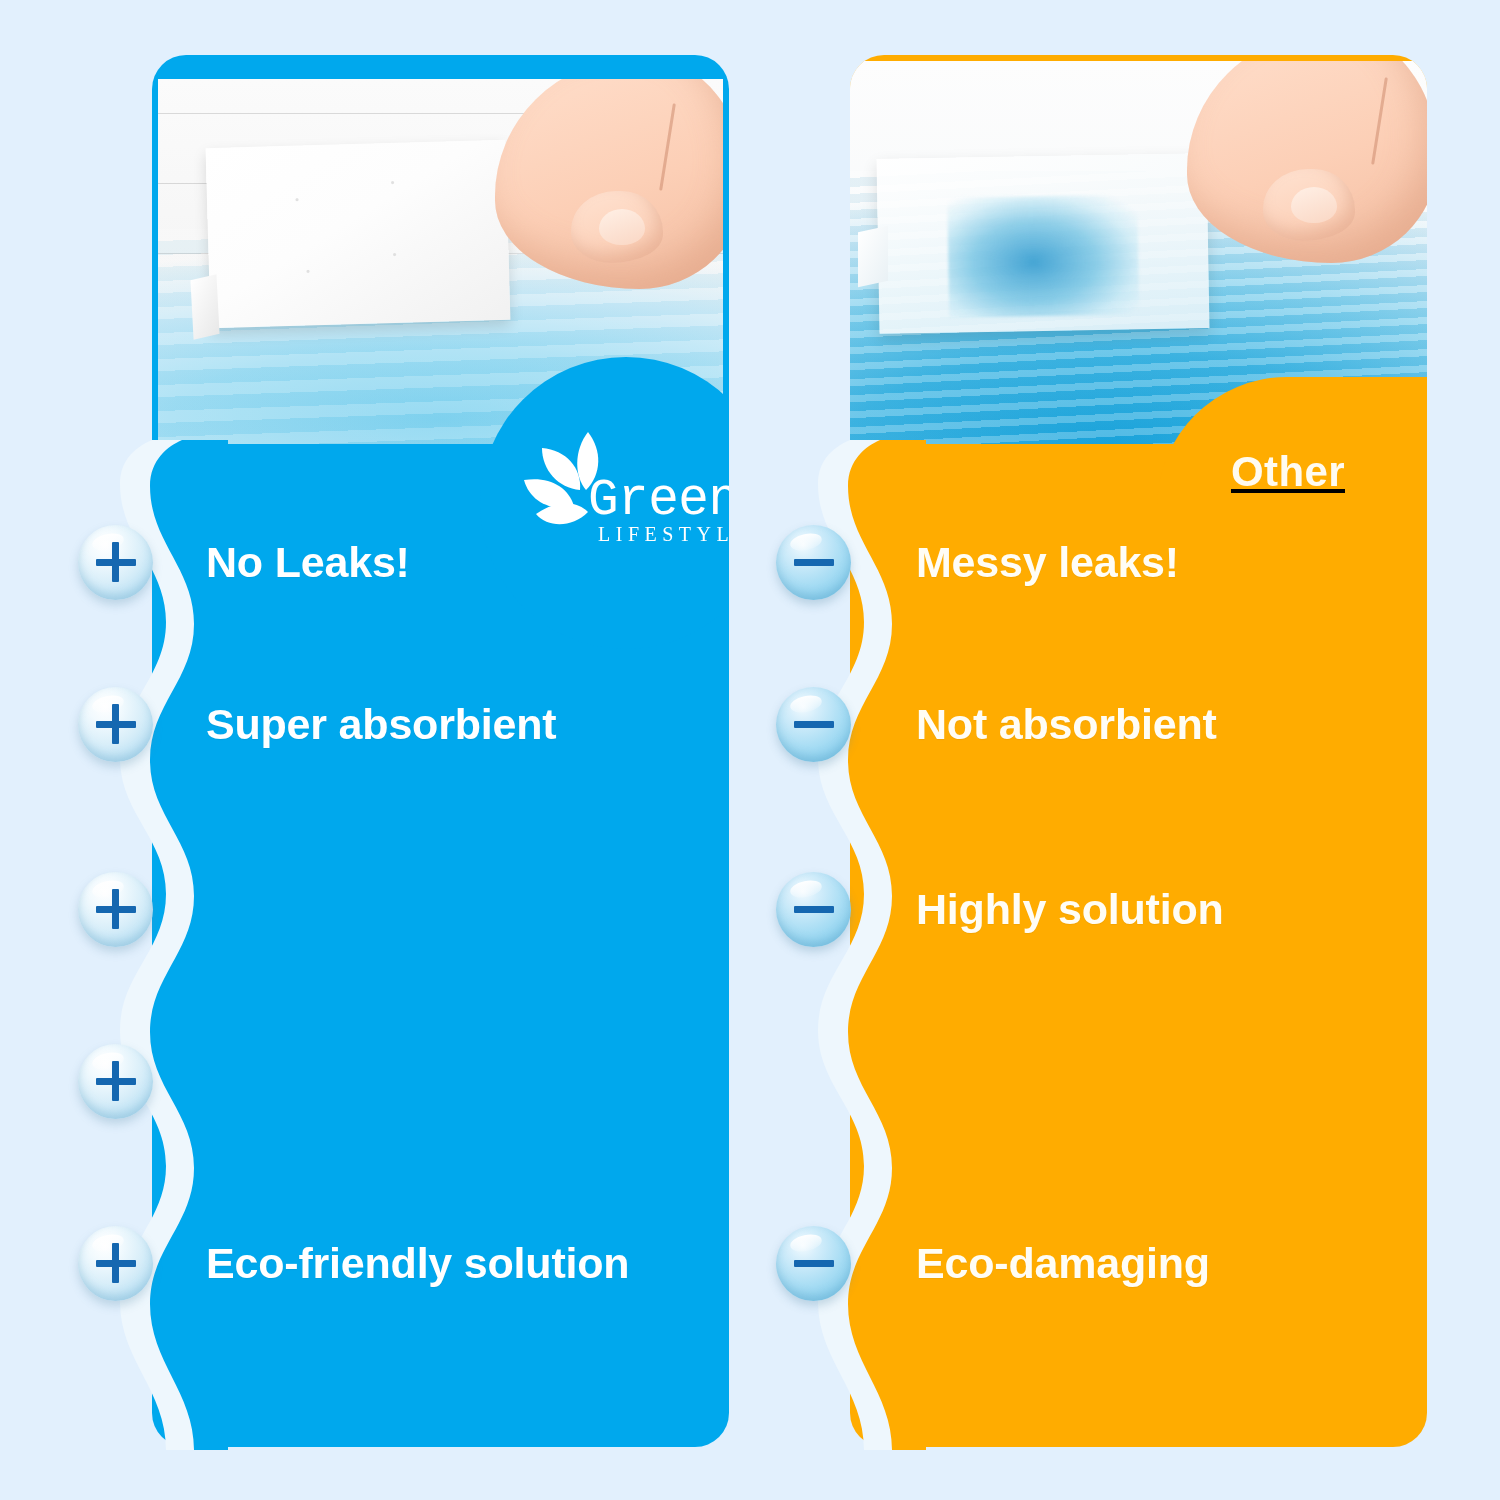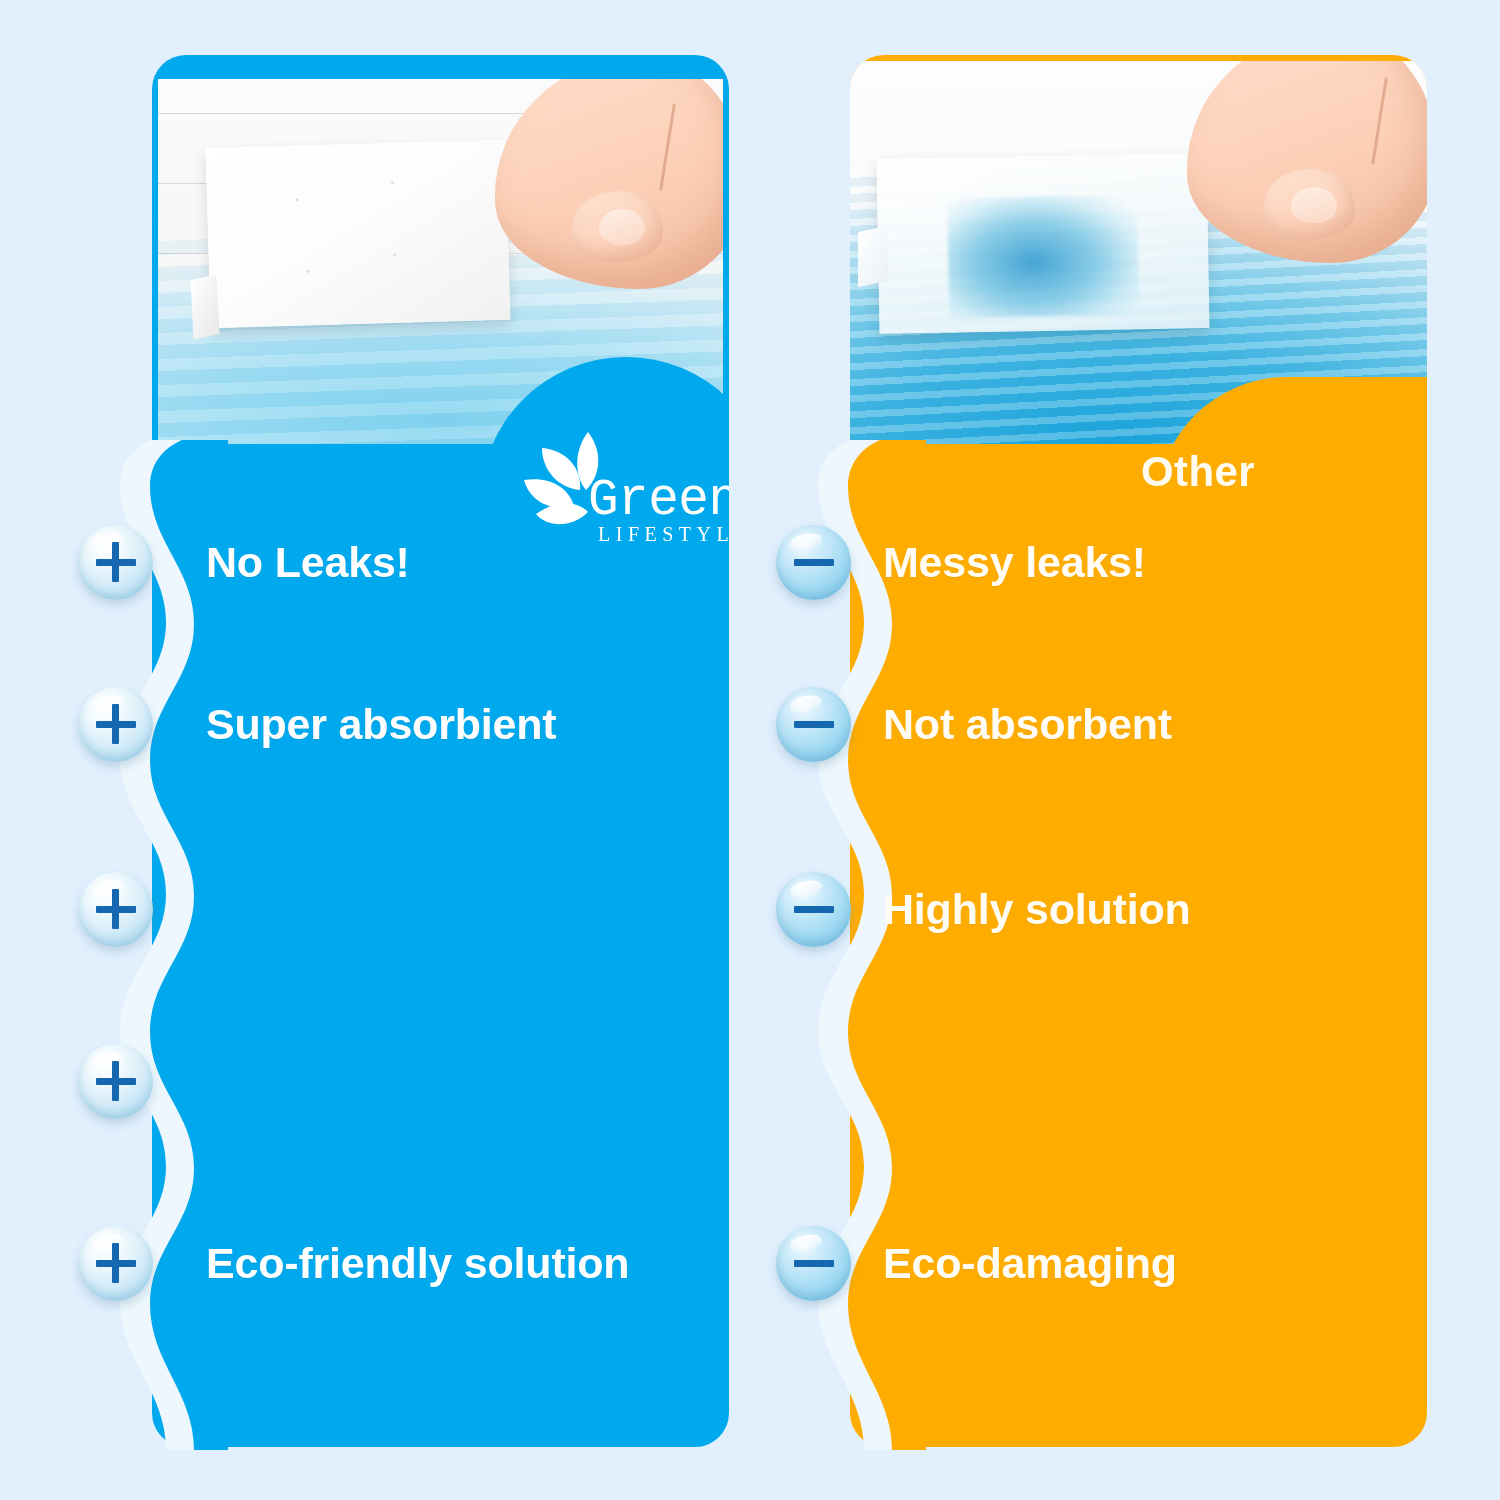--- a/index.html
+++ b/index.html
@@ -169,23 +169,23 @@
   
   .other-badge{
     position:absolute;
     right:0; top:322px;
     width:270px;height:135px;
     background:#ffac00;
     z-index:6;
     border-top-left-radius:130px 130px;
   }
   .other-label{
-    position:absolute;right:16px;top:322px;width:270px;height:135px;
-    z-index:7;display:flex;align-items:flex-end;justify-content:flex-start;
-    padding-bottom:16px;box-sizing:border-box;
+    position:absolute;right:4px;top:322px;width:270px;height:135px;
+    z-index:7;display:flex;align-items:flex-end;justify-content:center;
+    padding-bottom:16px;box-sizing:border-box;text-decoration:underline;
   }
   .other-label span{
     color:#fffbf0;font-size:42px;font-weight:bold;letter-spacing:.4px;
   }
 
   
   .wave-strip{
     position:absolute;
     top:440px;
     width:120px;
@@ -231,21 +231,21 @@
 
   .row-label{
     margin-left:53px;
     color:#ffffff;
     font-size:43px;
     font-weight:bold;
     letter-spacing:-.2px;
     white-space:nowrap;
     text-shadow:0 1px 1px rgba(0,0,0,.05);
   }
-  .row.right .row-label{ margin-left:32px; color:#fffdf5; }
+  .row.right .row-label{ margin-left:65px; color:#fffdf5; }
 </style>
 </head>
 <body>
 
 <div class="stage">
 
   <div class="card blue">
 
     <div class="photo">
       <div class="bed"></div>
@@ -389,21 +389,21 @@
       <div class="row-label">Messy leaks!</div>
     </div>
 
     <div class="row right" style="top:676px">
       <div class="badge minus">
         <div class="gloss"></div>
         <div class="sign">
             <div class="bar-h"></div>
           </div>
       </div>
-      <div class="row-label">Not absorbent</div>
+      <div class="row-label">Not absorbient</div>
     </div>
 
     <div class="row right" style="top:861px">
       <div class="badge minus">
         <div class="gloss"></div>
         <div class="sign">
             <div class="bar-h"></div>
           </div>
       </div>
       <div class="row-label">Highly solution</div>

